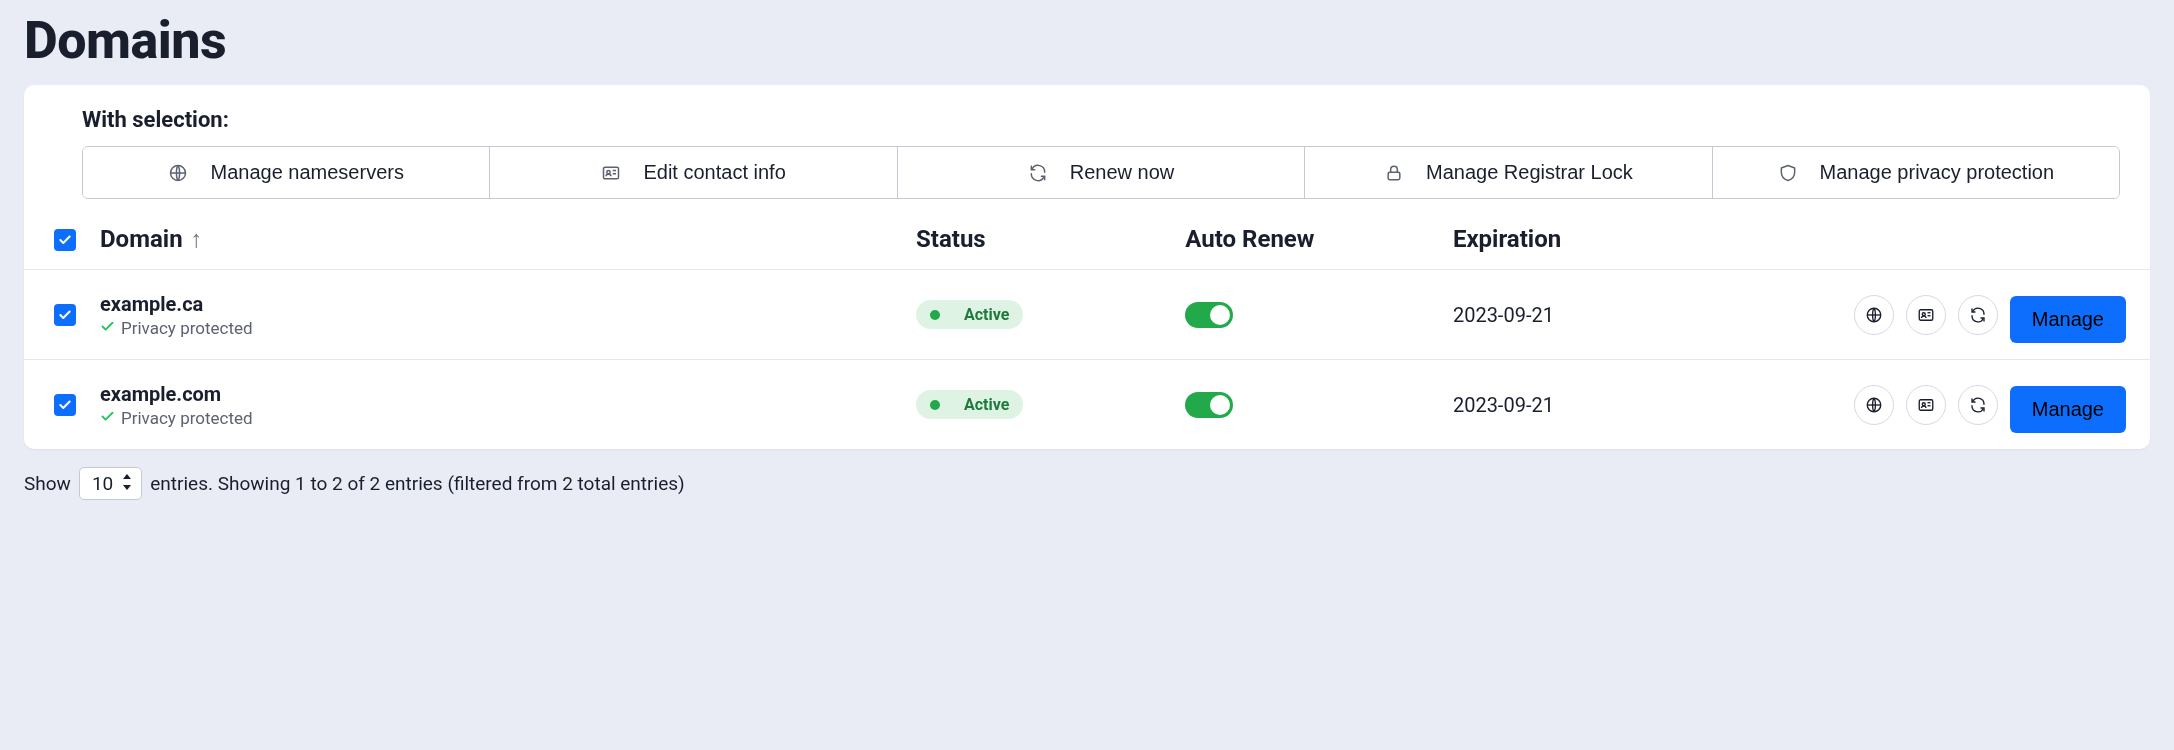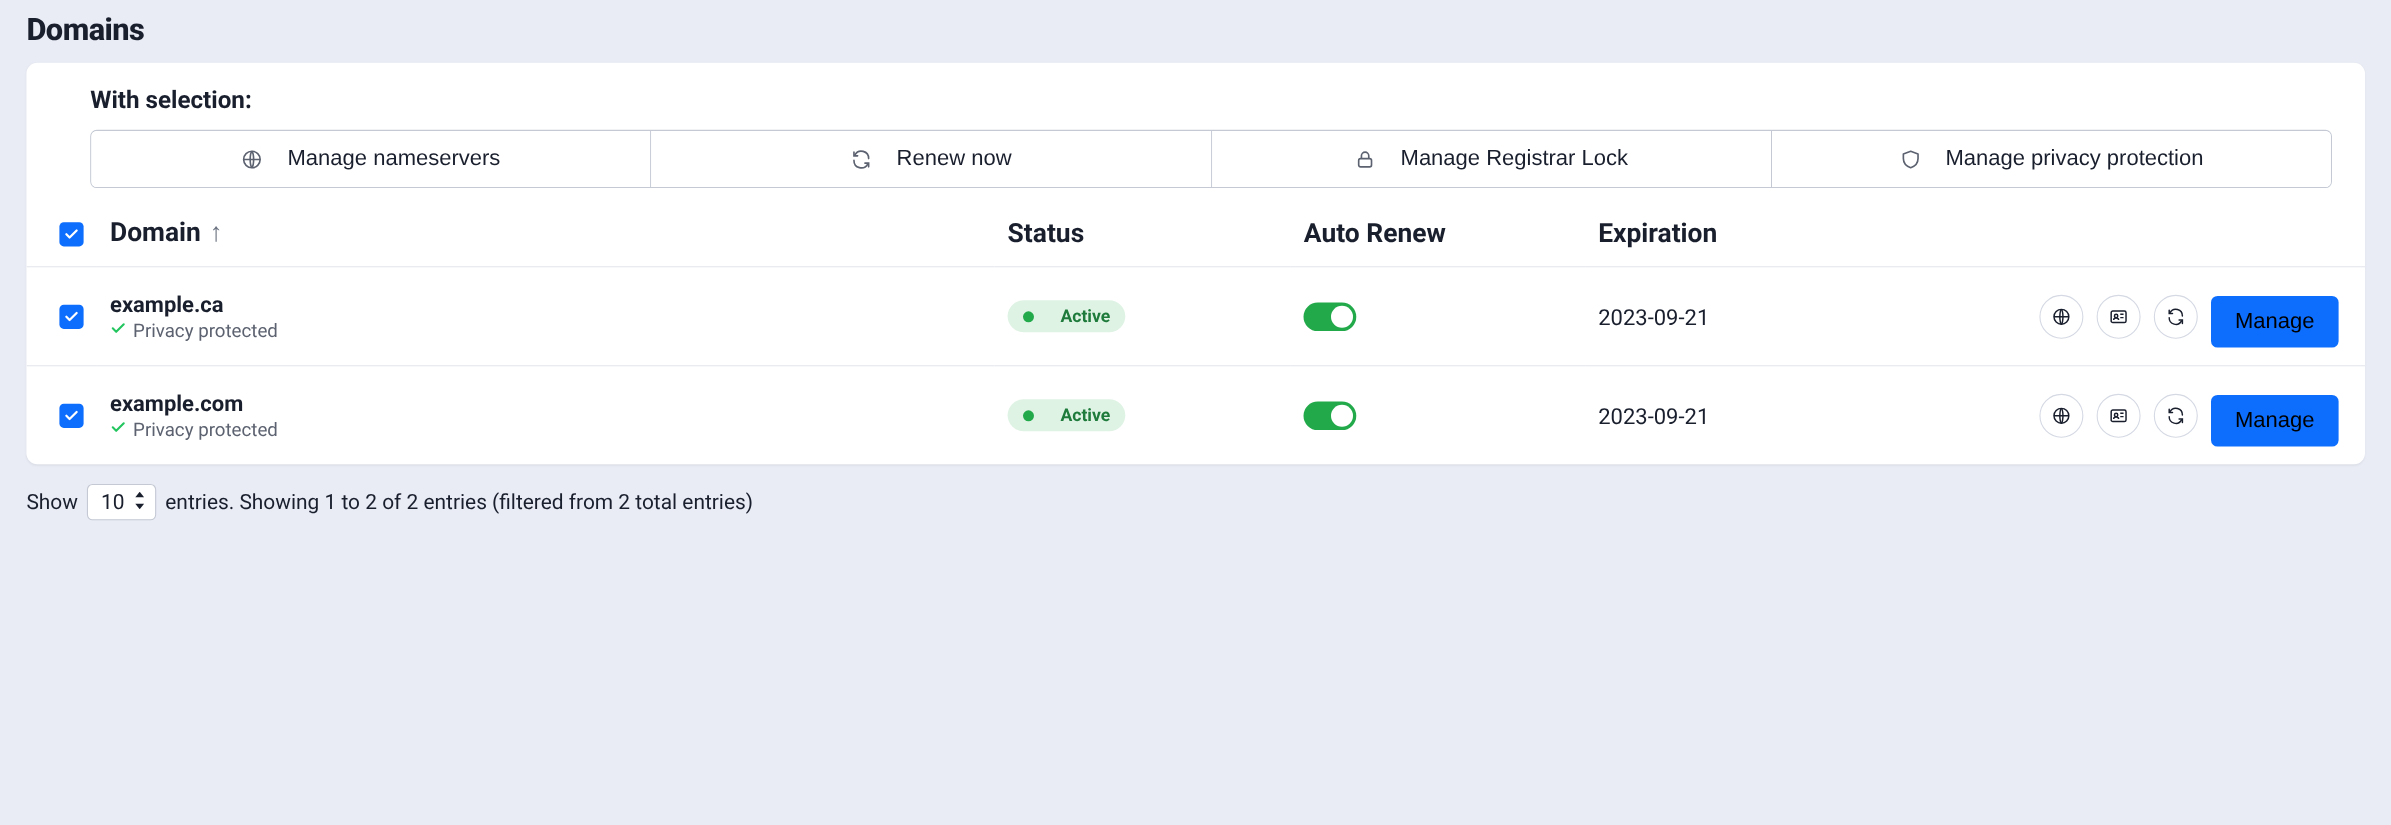--- a/index.html
+++ b/index.html
@@ -10,21 +10,21 @@
     color: #1a1f2e;
     padding: 10px 24px 20px 24px;
   }
   .header-row {
     display: flex;
     justify-content: space-between;
     align-items: center;
     margin-bottom: 14px;
   }
   h1.page-title {
-    font-size: 28px;
+    font-size: 52px;
     font-weight: 800;
     margin: 0;
     letter-spacing: -0.5px;
   }
   .header-actions { display: flex; gap: 8px; }
   .btn {
     display: inline-flex;
     align-items: center;
     gap: 10px;
     font-size: 20px;
@@ -201,20 +201,32 @@
       <button class="group-btn">
         <span class="icon">
           <svg width="20" height="20" viewBox="0 0 24 24" fill="none" stroke="currentColor" stroke-width="1.8">
               <circle cx="12" cy="12" r="9"></circle>
               <path d="M3 12h18"></path>
               <path d="M12 3c2.5 3 2.5 15 0 18"></path>
               <path d="M12 3c-2.5 3-2.5 15 0 18"></path>
             </svg>
         </span>
         <span>Manage nameservers</span>
+      </button>
+      <button class="group-btn">
+        <span class="icon">
+          <svg width="20" height="20" viewBox="0 0 24 24" fill="none" stroke="currentColor" stroke-width="1.8">
+              <rect x="3" y="5" width="18" height="14" rx="2"></rect>
+              <circle cx="9" cy="11" r="2"></circle>
+              <path d="M6 16c0-1.5 1.5-2.5 3-2.5s3 1 3 2.5"></path>
+              <line x1="14" y1="9" x2="18" y2="9"></line>
+              <line x1="14" y1="13" x2="18" y2="13"></line>
+            </svg>
+        </span>
+        <span>Edit contact info</span>
       </button>
       <button class="group-btn">
         <span class="icon">
           <svg width="20" height="20" viewBox="0 0 24 24" fill="none" stroke="currentColor" stroke-width="1.8" stroke-linecap="round">
               <path d="M20 11A8 8 0 0 0 5 7"></path>
               <path d="M4 13a8 8 0 0 0 15 4"></path>
               <polyline points="4 4 4 8 8 8"></polyline>
               <polyline points="20 20 20 16 16 16"></polyline>
             </svg>
         </span>

